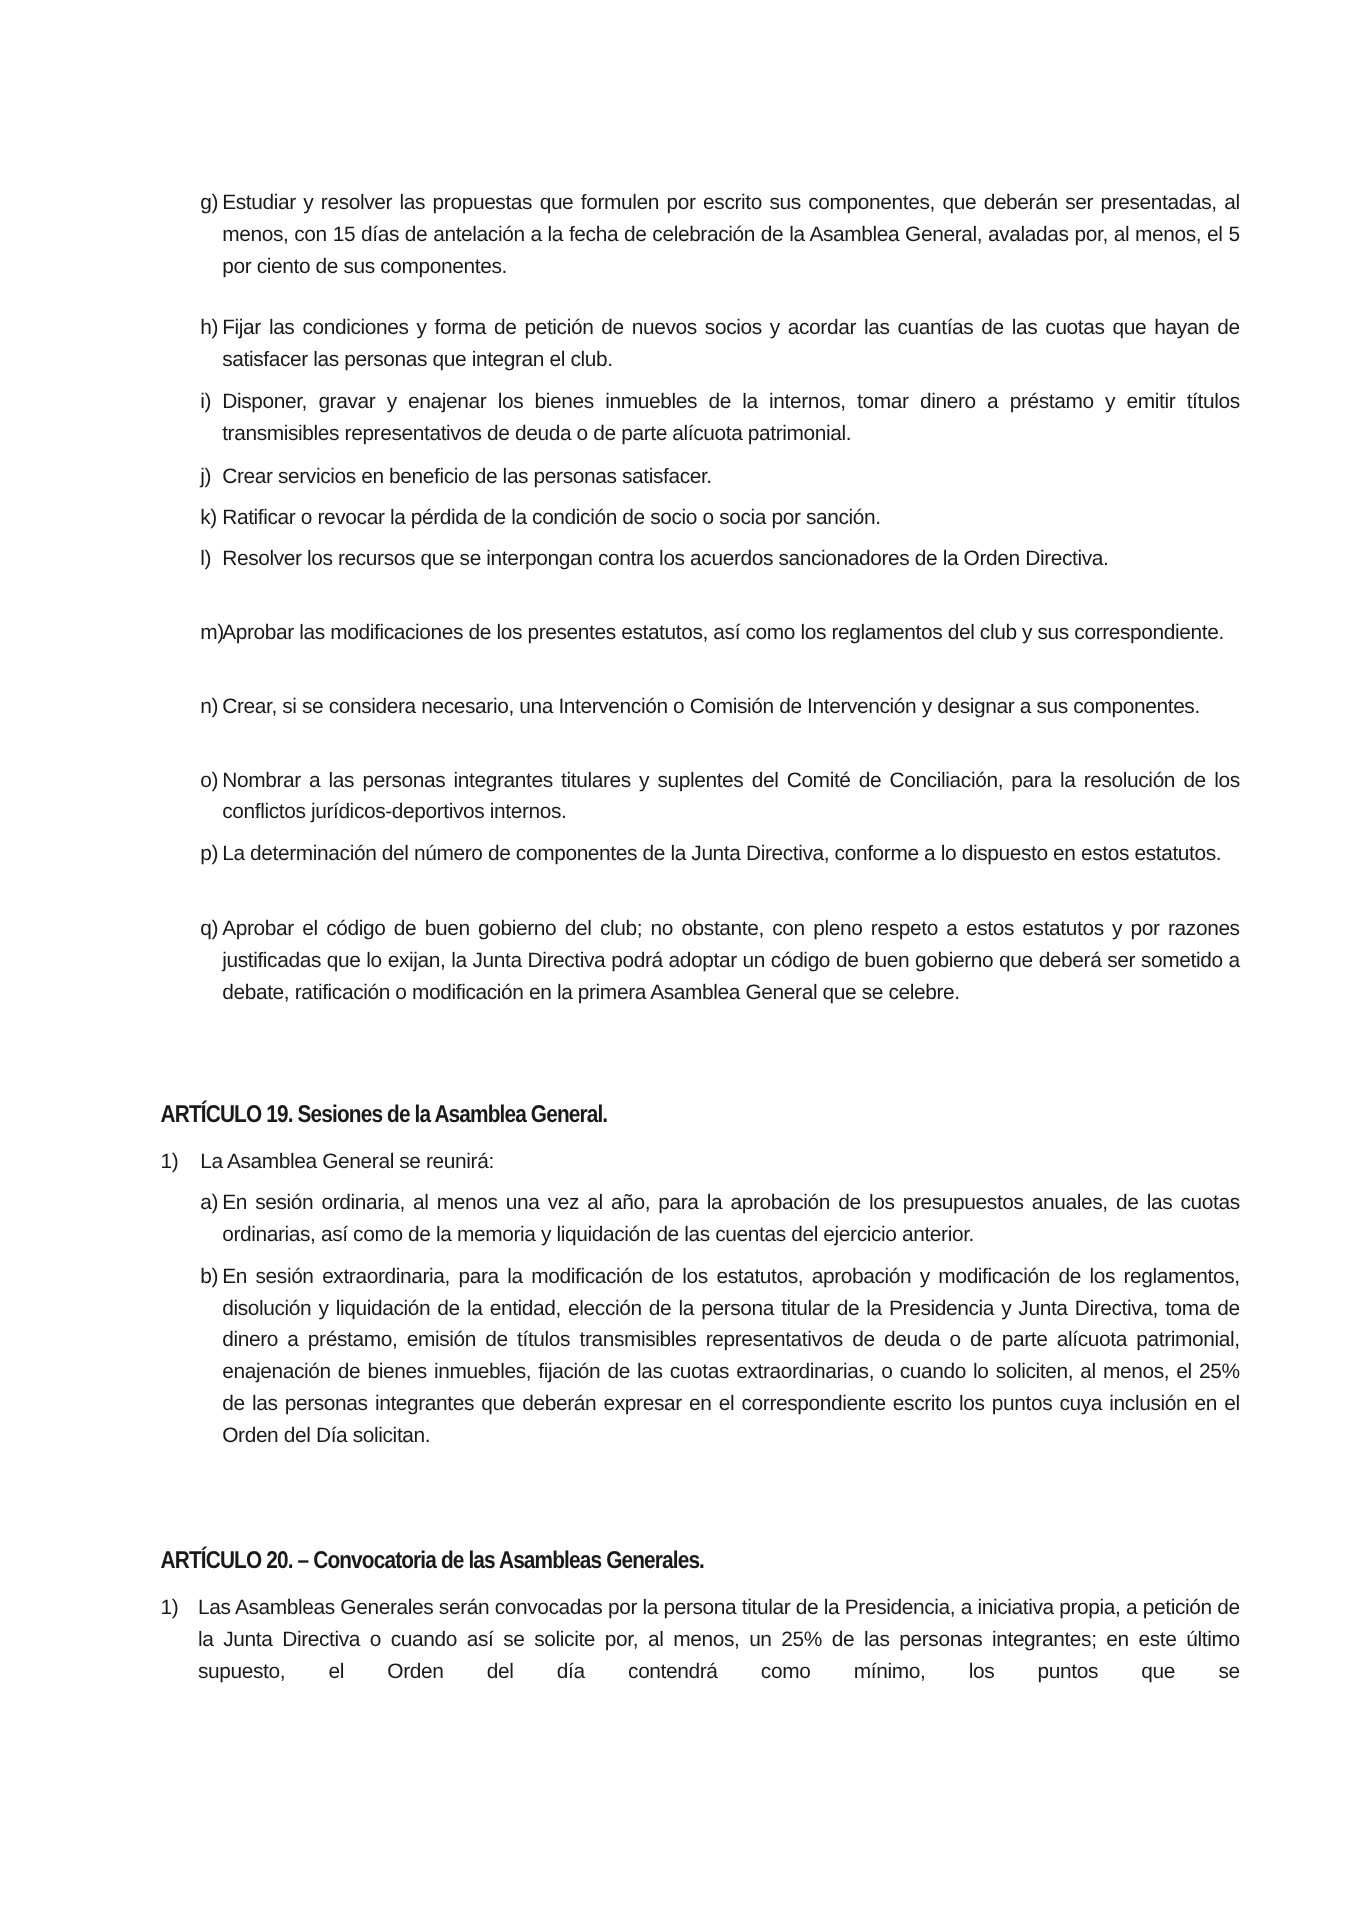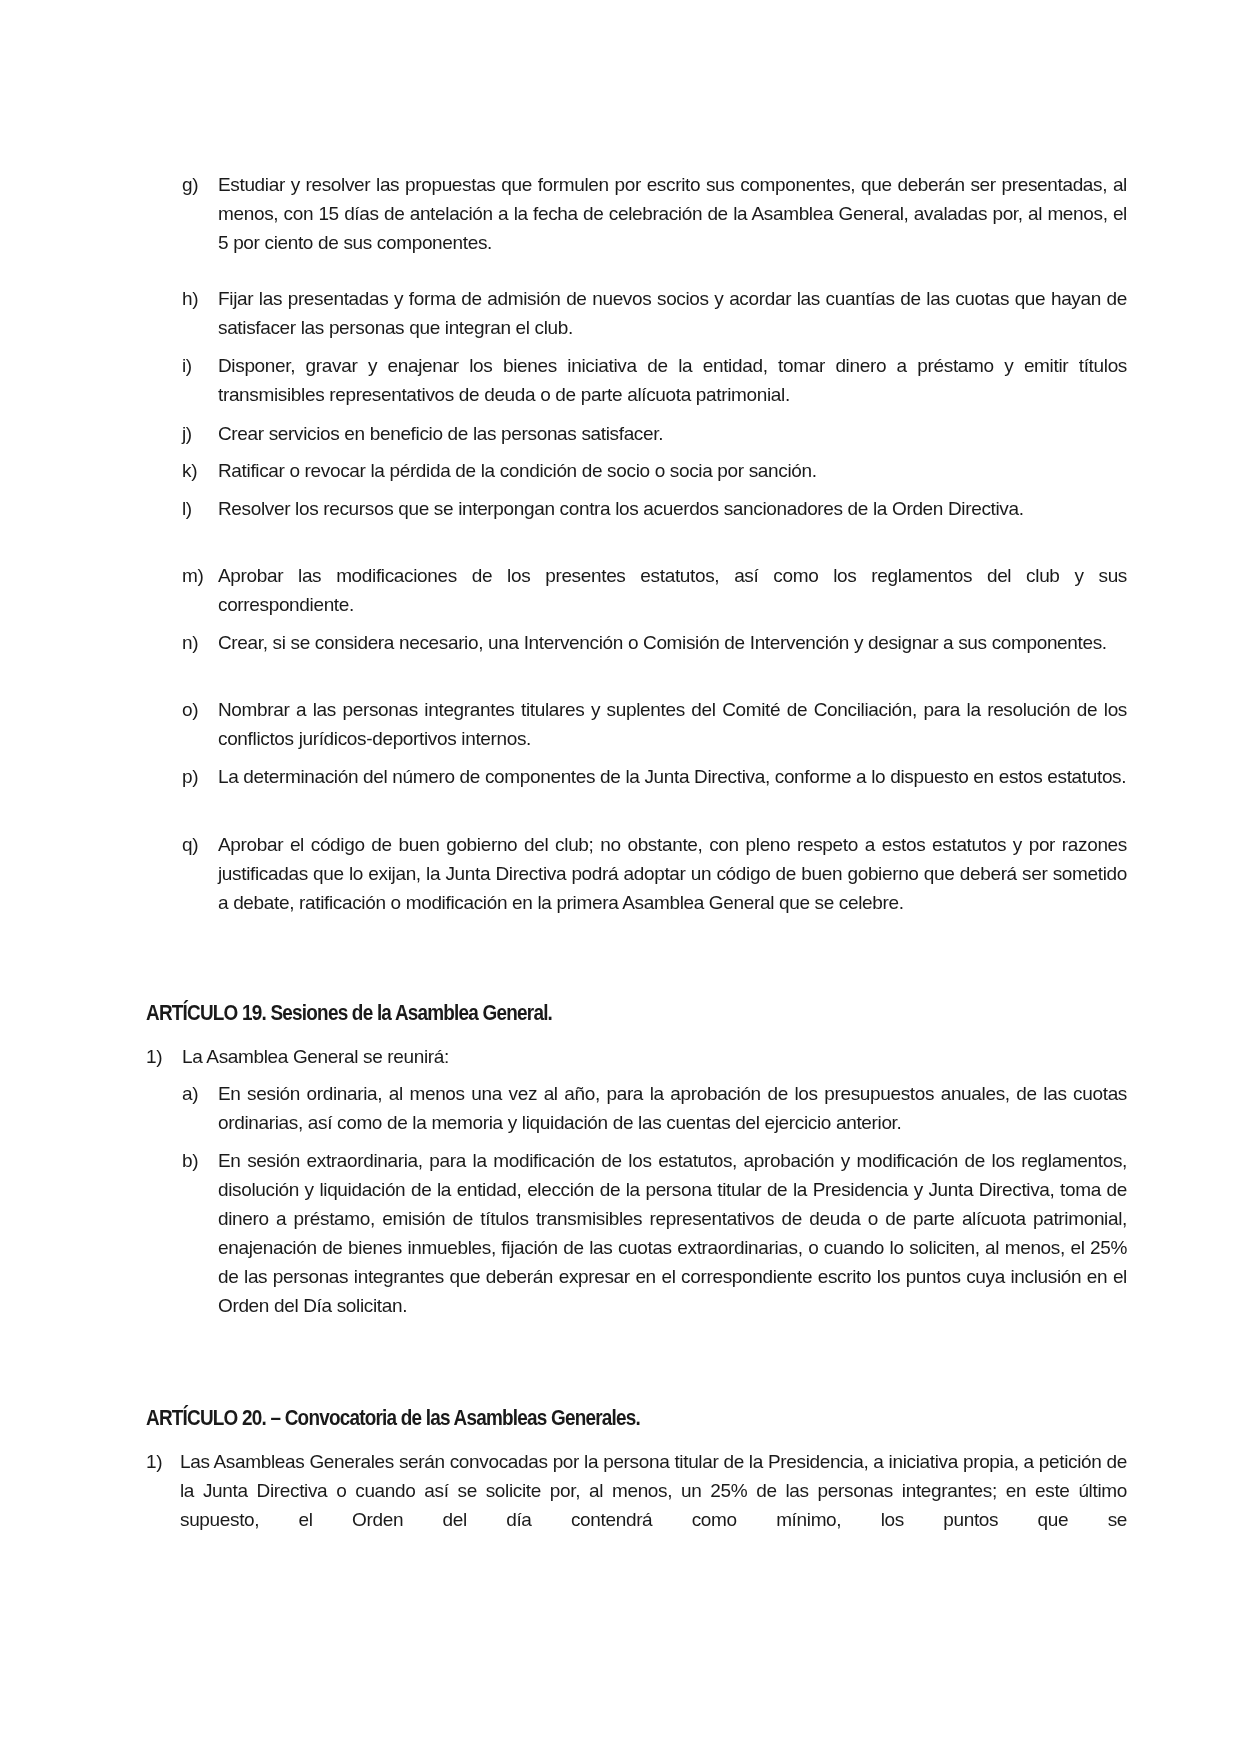--- a/index.html
+++ b/index.html
@@ -7,46 +7,46 @@
       width: 1241px; height: 1755px; position: relative; overflow: hidden;
       font-family: "Liberation Sans Narrow", "Liberation Sans", sans-serif;
       color: #1a1a1a;
     }
     .page { position: absolute; left: 0; top: 0; width: 1241px; height: 1755px; }
     .text { font-size: 19px; line-height: 29px; letter-spacing: -0.35px; }
     .item { position: absolute; }
     .item .lbl { position: absolute; left: 0; top: 0; }
     .item .body { text-align: justify; text-align-last: left; }
     .lvl1 { left: 182px; width: 945px; }
-    .lvl1 .body { margin-left: 36px; }
+    .lvl1 .body { margin-left: 20px; }
     .lvl0 { left: 146px; width: 981px; }
     .lvl0 .body { margin-left: 36px; }
     .heading {
       position: absolute; left: 146px;
       font-size: 22px; font-weight: bold; letter-spacing: -0.9px;
       transform: scaleX(0.86); transform-origin: left top;
       white-space: nowrap;
     }
   </style>
 </head>
 <body>
 
 <div class="page">
 
   <div class="item text lvl1" style="top:170px">
     <span class="lbl">g)</span>
     <div class="body">Estudiar y resolver las propuestas que formulen por escrito sus componentes, que deberán ser presentadas, al menos, con 15 días de antelación a la fecha de celebración de la Asamblea General, avaladas por, al menos, el 5 por ciento de sus componentes.</div>
   </div>
   <div class="item text lvl1" style="top:284px">
     <span class="lbl">h)</span>
-    <div class="body">Fijar las presentadas y forma de admisión de nuevos socios y acordar las cuantías de las cuotas que hayan de satisfacer las personas que integran el club.</div>
+    <div class="body">Fijar las condiciones y forma de petición de nuevos socios y acordar las cuantías de las cuotas que hayan de satisfacer las personas que integran el club.</div>
   </div>
   <div class="item text lvl1" style="top:351px">
     <span class="lbl">i)</span>
-    <div class="body">Disponer, gravar y enajenar los bienes iniciativa de la entidad, tomar dinero a préstamo y emitir títulos transmisibles representativos de deuda o de parte alícuota patrimonial.</div>
+    <div class="body">Disponer, gravar y enajenar los bienes inmuebles de la internos, tomar dinero a préstamo y emitir títulos transmisibles representativos de deuda o de parte alícuota patrimonial.</div>
   </div>
   <div class="item text lvl1" style="top:419px">
     <span class="lbl">j)</span>
     <div class="body">Crear servicios en beneficio de las personas satisfacer.</div>
   </div>
   <div class="item text lvl1" style="top:456px">
     <span class="lbl">k)</span>
     <div class="body">Ratificar o revocar la pérdida de la condición de socio o socia por sanción.</div>
   </div>
   <div class="item text lvl1" style="top:494px">

